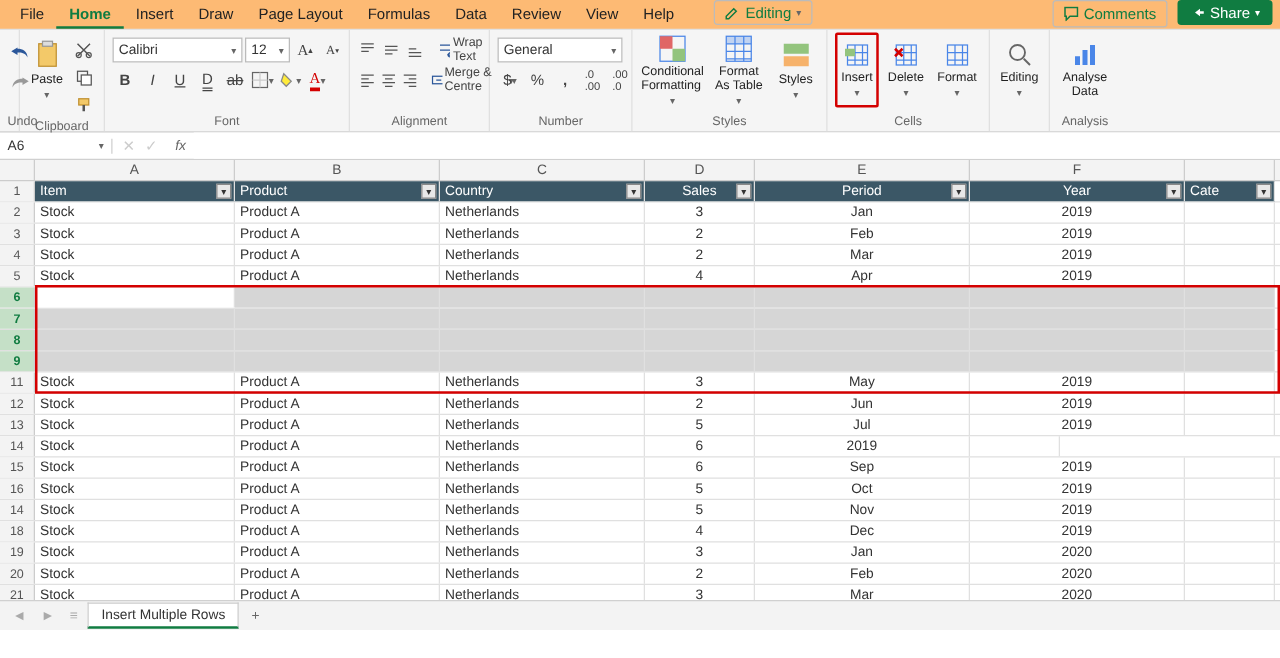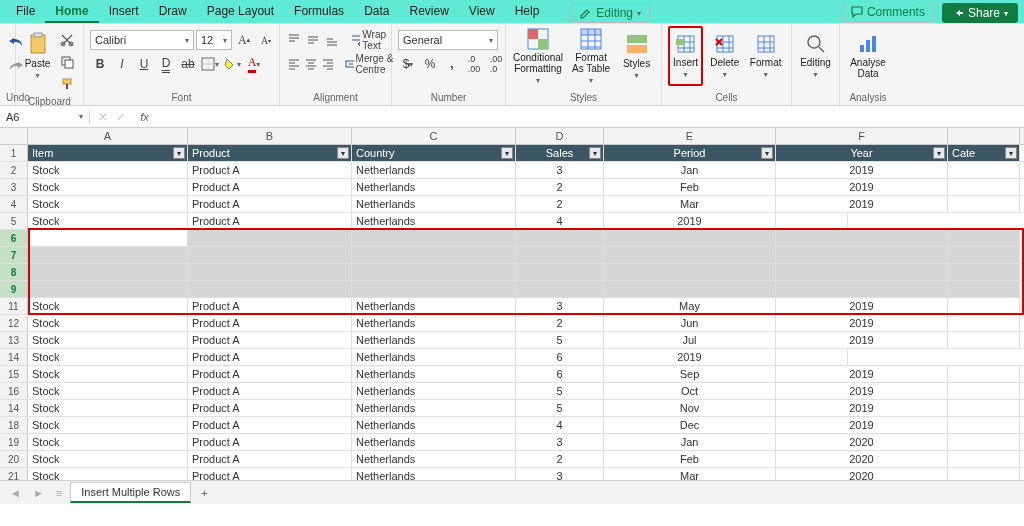--- a/index.html
+++ b/index.html
@@ -1,19 +1,19 @@
 <!DOCTYPE html>
 <html><head>
 <meta charset="utf-8">
 <style>
 * { margin:0; padding:0; box-sizing:border-box; font-family:"Segoe UI",Arial,sans-serif; }
 body { background:#fff; width:1024px; height:526px; overflow:hidden; font-size:12px; color:#333; }
 
 
-.menubar { display:flex; align-items:flex-end; height:24px; padding-left:6px; gap:2px; background:#5eead4; border-bottom:1px solid #e1e1e1;}
+.menubar { display:flex; align-items:flex-start; height:24px; padding-left:6px; gap:2px; background:#fdba74; border-bottom:1px solid #e1e1e1;}
 .menubar .tab { padding:4px 10px 3px; font-size:12px; cursor:pointer; color:#222; }
 .menubar .tab.active { color:#107c41; border-bottom:2px solid #107c41; font-weight:600; }
 .editing-drop { margin-left:20px; border:1px solid #bbb; border-radius:3px; padding:2px 8px; display:flex; align-items:center; gap:4px; color:#107c41; font-size:12px;}
 .spacer { flex:1; }
 .comments-btn { border:1px solid #bbb; border-radius:3px; padding:3px 8px; display:flex; align-items:center; gap:4px; color:#107c41; margin-right:6px; }
 .share-btn { background:#107c41; color:#fff; border-radius:3px; padding:3px 10px; display:flex; align-items:center; gap:4px; margin-right:6px;}
 
 
 .ribbon { display:flex; height:82px; background:#f5f5f5; border-bottom:1px solid #d0d0d0; }
 .group { display:flex; flex-direction:column; justify-content:space-between; border-right:1px solid #e0e0e0; padding:2px 6px 0; }
@@ -282,21 +282,21 @@
   </div>
 
   <div class="group" style="width:156px">
     <div class="group-body">
       <div class="big-btn">
         <svg width="24" height="24">
             <rect x="2" y="2" width="20" height="20" fill="none" stroke="#4a86e8"></rect>
             <rect x="2" y="2" width="10" height="10" fill="#e06666"></rect>
             <rect x="12" y="12" width="10" height="10" fill="#93c47d"></rect>
           </svg>
-        <span style="text-align:center;line-height:1.1">Conditional Formatting</span>
+        <span style="text-align:left;line-height:1.1">Conditional Formatting</span>
           <span class="chev">▾</span>
       </div>
       <div class="big-btn" style="width:50px">
         <svg width="24" height="24">
             <rect x="2" y="2" width="20" height="20" fill="none" stroke="#4a86e8"></rect>
             <path d="M2 8h20M2 14h20M2 20h20M9 2v20M16 2v20" stroke="#4a86e8"></path>
             <rect x="2" y="2" width="20" height="6" fill="#4a86e8" opacity="0.3"></rect>
           </svg>
         <span style="text-align:center;line-height:1.1">Format As Table</span>
           <span class="chev">▾</span>
@@ -438,20 +438,21 @@
         <div class="cell cE">Mar</div>
         <div class="cell cF">2019</div>
         <div class="cell cG"></div>
       </div>
       <div class="row">
         <div class="rh">5</div>
         <div class="cell cA">Stock</div>
         <div class="cell cB">Product A</div>
         <div class="cell cC">Netherlands</div>
         <div class="cell cD">4</div>
+        <div class="cell cE">Apr</div>
         <div class="cell cF">2019</div>
         <div class="cell cG"></div>
       </div>
       <div class="row sel">
         <div class="rh sel">6</div>
         <div class="cell cA active"></div>
         <div class="cell cB"></div>
         <div class="cell cC"></div>
         <div class="cell cD"></div>
         <div class="cell cE"></div>

